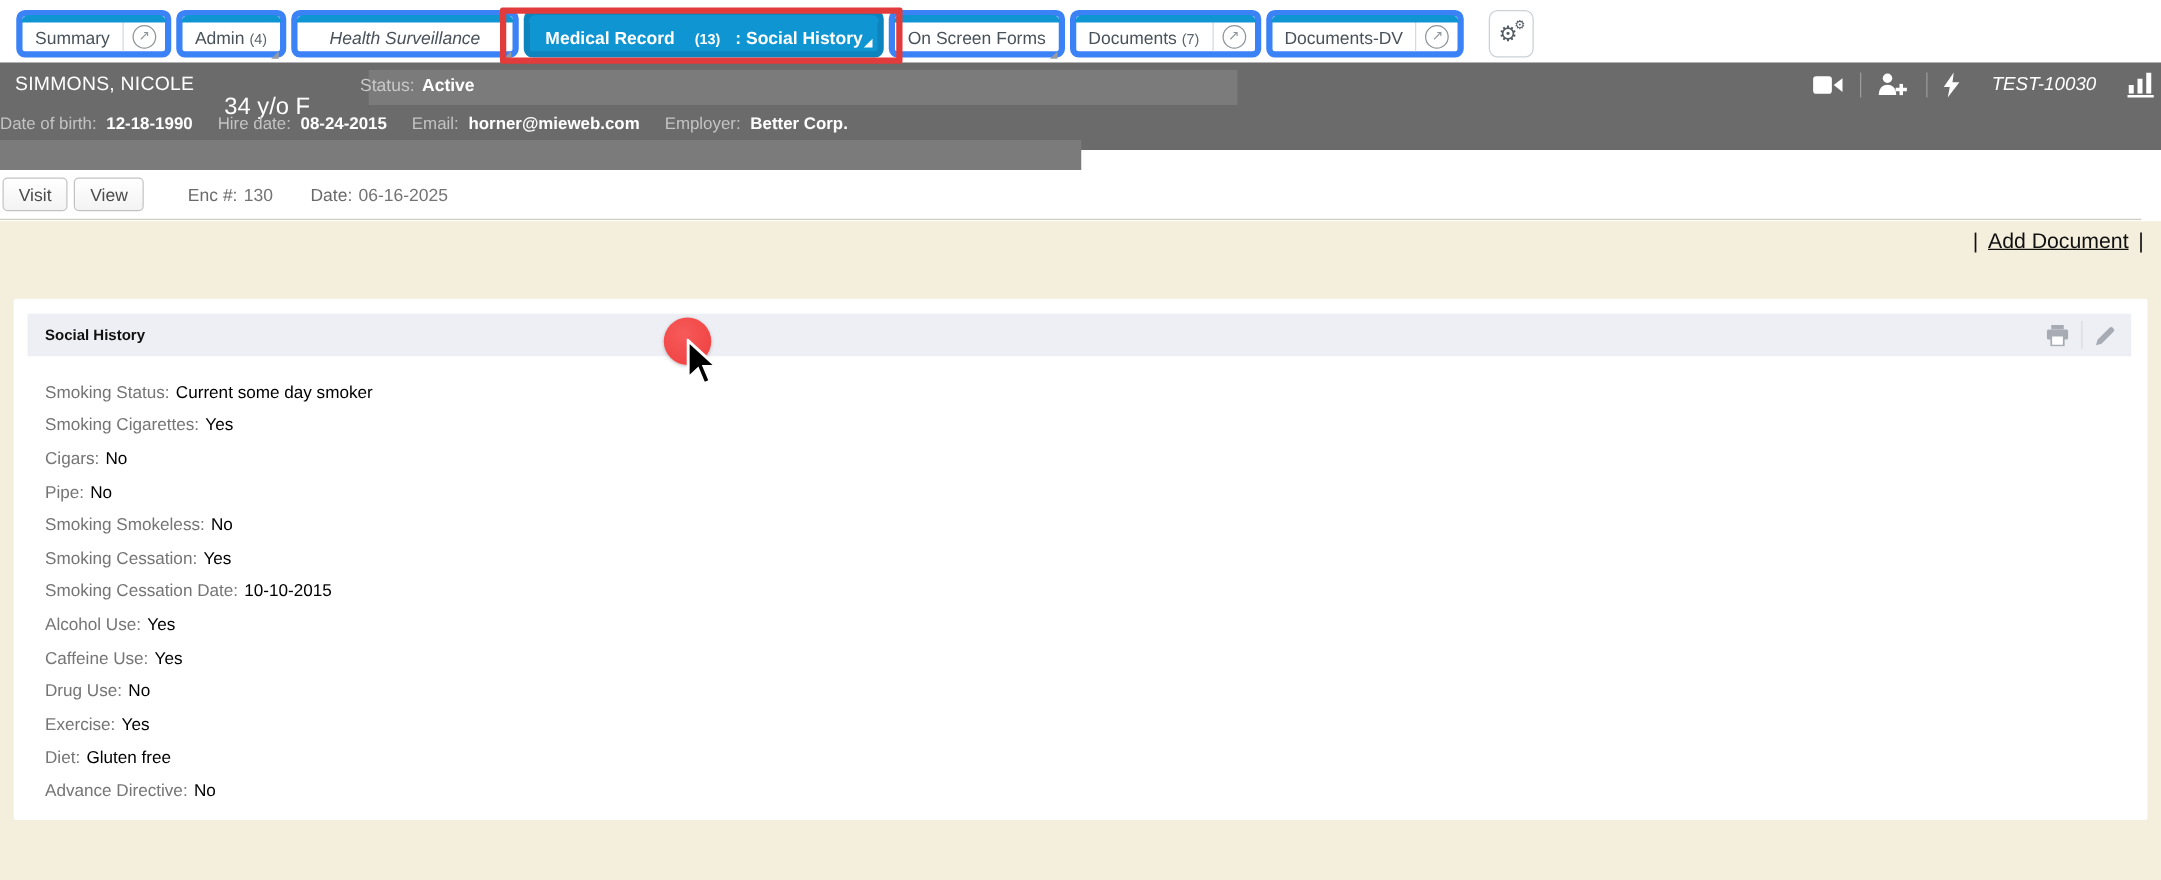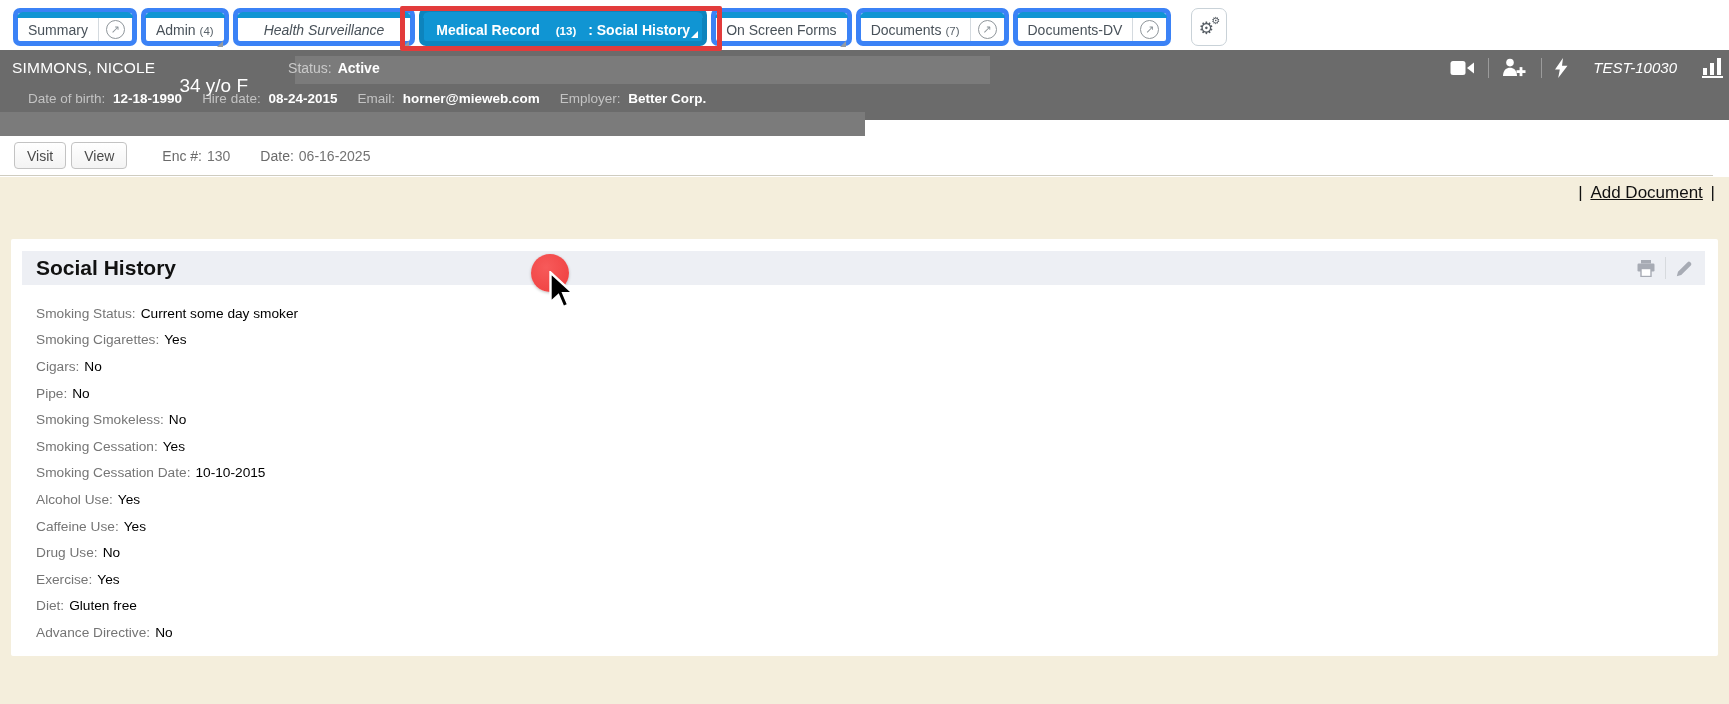--- a/index.html
+++ b/index.html
@@ -130,33 +130,33 @@
     position: absolute; right: 6px; top: 0; height: 35px;
     display: flex; align-items: center; gap: 13px;
   }
   .pt-tool { display: flex; align-items: center; cursor: pointer; }
   .pt-divider { width: 1px; height: 20px; background: #9b9b9b; }
   .pt-chart-id { font-size: 15px; color: #fff; margin: 0 12px; font-style: italic; }
   .chart-icon-wrap { border-bottom: 2px solid #fff; padding-bottom: 1px; }
   .pt-row2 {
     position: relative; height: 27px;
     display: flex; align-items: center;
-    padding-left: 28px; font-size: 13.5px;
+    padding-left: 0; font-size: 13.5px;
   }
   .pt-demo-pair { margin-right: 20px; white-space: nowrap; }
   .pt-demo-label { color: #c3c3c3; }
   .pt-demo-value { color: #ffffff; font-weight: bold; margin-left: 4px; }
 
   
   .enc-bar {
     position: absolute; top: 136px; left: 0; right: 16px; height: 40px;
     background: #ffffff;
     border-bottom: 1px solid #cfccc0;
     display: flex; align-items: center;
-    padding-left: 14px;
+    padding-left: 2px;
     font-size: 14px;
   }
   .enc-btn {
     height: 27px;
     padding: 0 12px;
     border: 1px solid #c3c3c3; border-radius: 4px;
     background: linear-gradient(#ffffff, #f3f3f3);
     color: #4b4b4b; font-size: 14px;
     display: flex; align-items: center;
     margin-right: 5px;
@@ -180,21 +180,21 @@
   .panel {
     position: absolute; left: 11px; top: 62px; width: 1707px; height: 417px;
     background: #ffffff; border-radius: 2px;
   }
   .panel-header {
     margin: 12px 13px 0 11px; height: 34px;
     background: #edeff4;
     display: flex; align-items: center;
     padding: 0 12px 0 14px;
   }
-  .panel-title { font-size: 21px; font-weight: bold; color: #111; }
+  .panel-title { font-size: 12px; font-weight: bold; color: #111; }
   .panel-header-tools {
     margin-left: auto;
     display: flex; align-items: center; gap: 10px;
   }
   .ph-divider { width: 1px; height: 22px; background: #d7dade; }
   .ph-icon { cursor: pointer; display: flex; align-items: center; }
 
   .fields { margin: 15px 0 0 25px; }
   .field { height: 26.6px; display: flex; align-items: center; font-size: 13.7px; }
   .field-label { color: #757575; }

